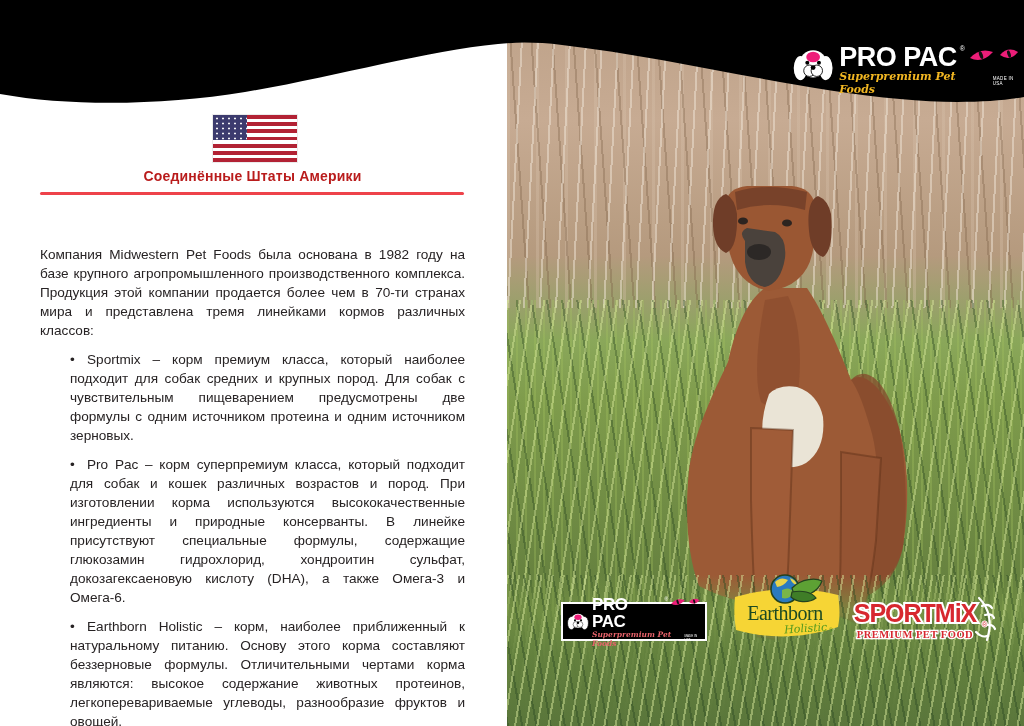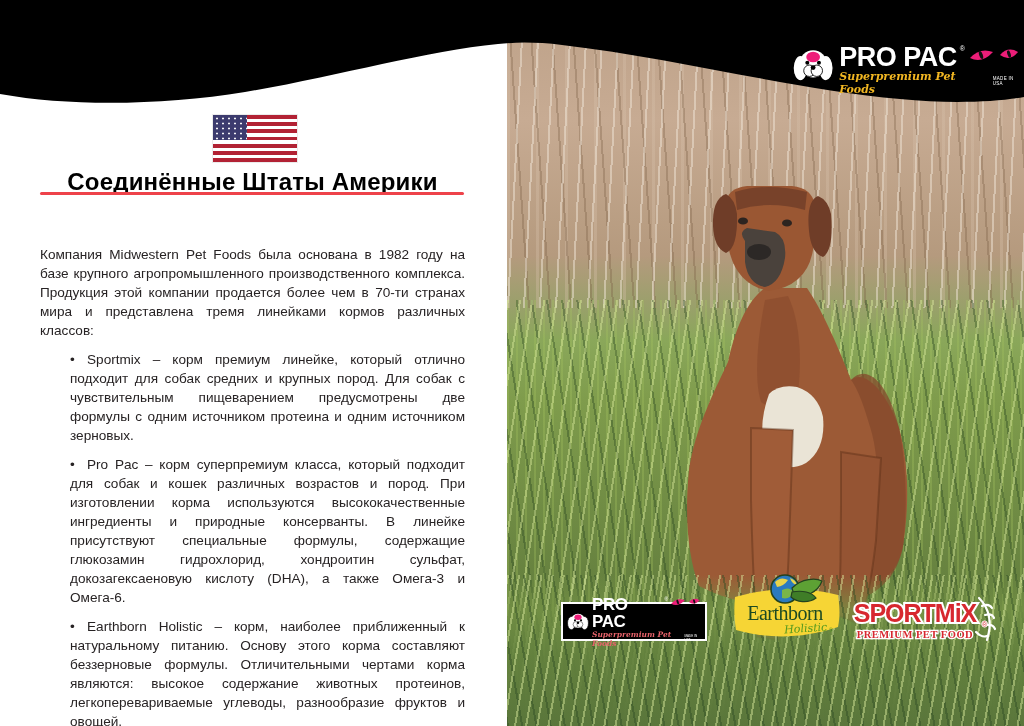--- a/index.html
+++ b/index.html
@@ -33,21 +33,21 @@
 
   
   .left-page { position:absolute; left:0; top:0; width:503px; height:726px; z-index:2; background:#fff; }
   .flag { position:absolute; left:213px; top:115px; width:84px; height:47px;
           background:repeating-linear-gradient(180deg,#b22234 0 3.62px,#ffffff 3.62px 7.23px);
           box-shadow:0 0 0 1px rgba(0,0,0,.08); }
   .canton { position:absolute; left:0; top:0; width:34px; height:25.3px; background:#3c3b6e;
           background-image:radial-gradient(rgba(255,255,255,.95) 1px, rgba(255,255,255,0) 1.4px);
           background-size:6px 5px; background-position:1px 1px; }
   .title { position:absolute; left:40px; top:168px; width:425px; text-align:center;
-           font-size:24px; font-weight:bold; color:#000000; letter-spacing:.2px; }
+           font-size:14px; font-weight:bold; color:#b91c1c; letter-spacing:.2px; }
   .rule { position:absolute; left:40px; top:192px; width:424px; height:3px; background:#ee424a; border-radius:2px; }
   .textcol { position:absolute; left:40px; top:205px; width:425px; color:#272324;
              font-size:13.6px; line-height:19px;margin-top:40px; }
   .textcol p { text-align:justify; }
   .bullet { margin:10px 0 0 30px; }
   .bmark { display:inline-block; width:17px; color:#272324; }
 
   
   .logo-top { position:absolute; left:792px; top:44px; z-index:12; display:flex; gap:5px; align-items:flex-start; }
   .lt-col { display:flex; flex-direction:column; }
@@ -119,21 +119,21 @@
 
   <div class="left-page">
     <div class="flag">
       <div class="canton"></div>
     </div>
     <h1 class="title">Соединённые Штаты Америки</h1>
     <div class="rule"></div>
 
     <div class="textcol">
       <p>Компания Midwestern Pet Foods была основана в 1982 году на базе крупного агропромышленного производственного комплекса. Продукция этой компании продается более чем в 70-ти странах мира и представлена тремя линейками кормов различных классов:</p>
-      <p class="bullet"><span class="bmark">•</span><span>Sportmix – корм премиум линейке, который отлично подходит для собак средних и крупных пород. Для собак с чувствительным пищеварением предусмотрены две формулы с одним источником протеина и одним источником зерновых.</span></p>
+      <p class="bullet"><span class="bmark">•</span><span>Sportmix – корм премиум класса, который наиболее подходит для собак средних и крупных пород. Для собак с чувствительным пищеварением предусмотрены две формулы с одним источником протеина и одним источником зерновых.</span></p>
       <p class="bullet"><span class="bmark">•</span><span>Pro Pac – корм суперпремиум класса, который подходит для собак и кошек различных возрастов и пород. При изготовлении корма используются высококачественные ингредиенты и природные консерванты. В линейке присутствуют специальные формулы, содержащие глюкозамин гидрохлорид, хондроитин сульфат, докозагексаеновую кислоту (DHA), а также Омега-3 и Омега-6.</span></p>
       <p class="bullet"><span class="bmark">•</span><span>Earthborn Holistic – корм, наиболее приближенный к натуральному питанию. Основу этого корма составляют беззерновые формулы. Отличительными чертами корма являются: высокое содержание животных протеинов, легкоперевариваемые углеводы, разнообразие фруктов и овощей.</span></p>
     </div>
   </div>
 
   <div class="logo-top">
     <svg width="44" height="44" viewBox="0 0 40 40">
       <ellipse cx="8" cy="22" rx="7" ry="12" fill="#fff" stroke="#000" stroke-width="1.2"></ellipse>
       <ellipse cx="32" cy="22" rx="7" ry="12" fill="#fff" stroke="#000" stroke-width="1.2"></ellipse>
       <circle cx="20" cy="18" r="13" fill="#fff"></circle>

